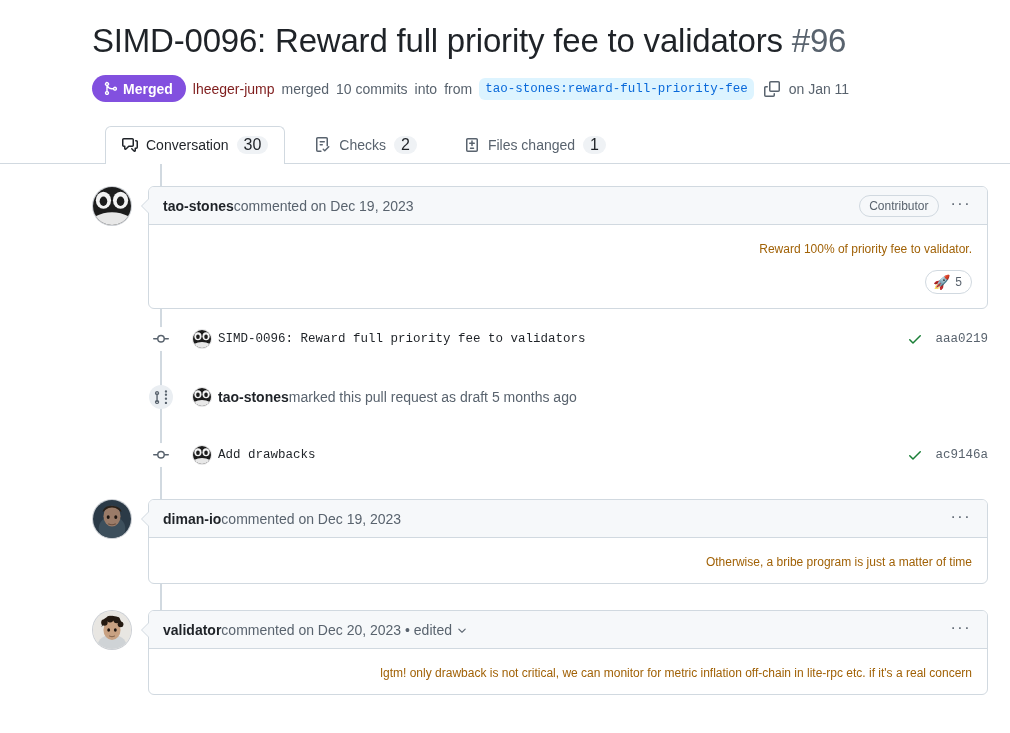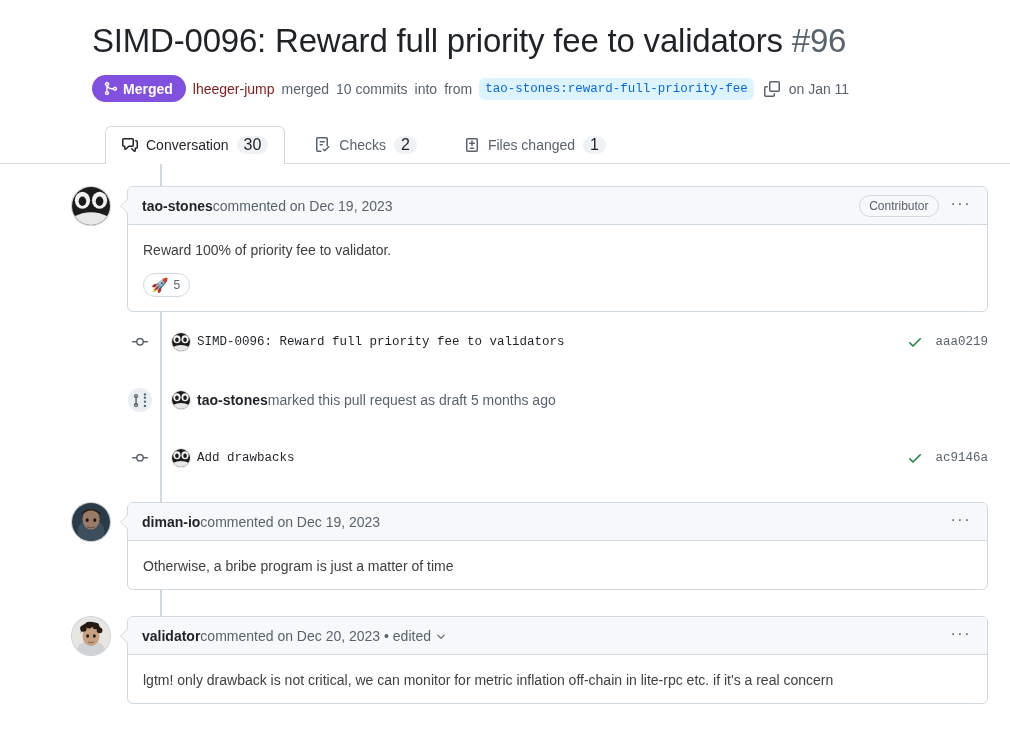--- a/index.html
+++ b/index.html
@@ -128,23 +128,24 @@
     line-height: 18px;
     padding: 0 7px;
     min-width: 20px;
     text-align: center;
     display: inline-block;
   }
 
   
   .timeline {
     position: relative;
-    padding-left: 71px;
+    padding-left: 92px;
     padding-right: 22px;
     padding-top: 22px;
+    text-align: right;
   }
   .timeline::before {
     content: "";
     position: absolute;
     left: 160px;
     top: 0;
     bottom: 0;
     width: 2px;
     background: #d1d9e0;
     z-index: 0;
@@ -228,23 +229,23 @@
     padding: 2px 2px 6px 2px;
     display: inline-block;
   }
   .edited-caret {
     display: inline-flex;
     align-items: center;
     margin-left: 4px;
   }
   .comment-body {
     padding: 15px 15px 12px 15px;
-    font-size: 14px;
+    font-size: 12px;
     line-height: 1.5;
-    color: #404040;
+    color: #a16207;
   }
   .reactions {
     padding: 0 15px 14px 15px;
   }
   .reaction-chip {
     display: inline-flex;
     align-items: center;
     gap: 5px;
     border: 1px solid #d1d9e0;
     border-radius: 2em;

